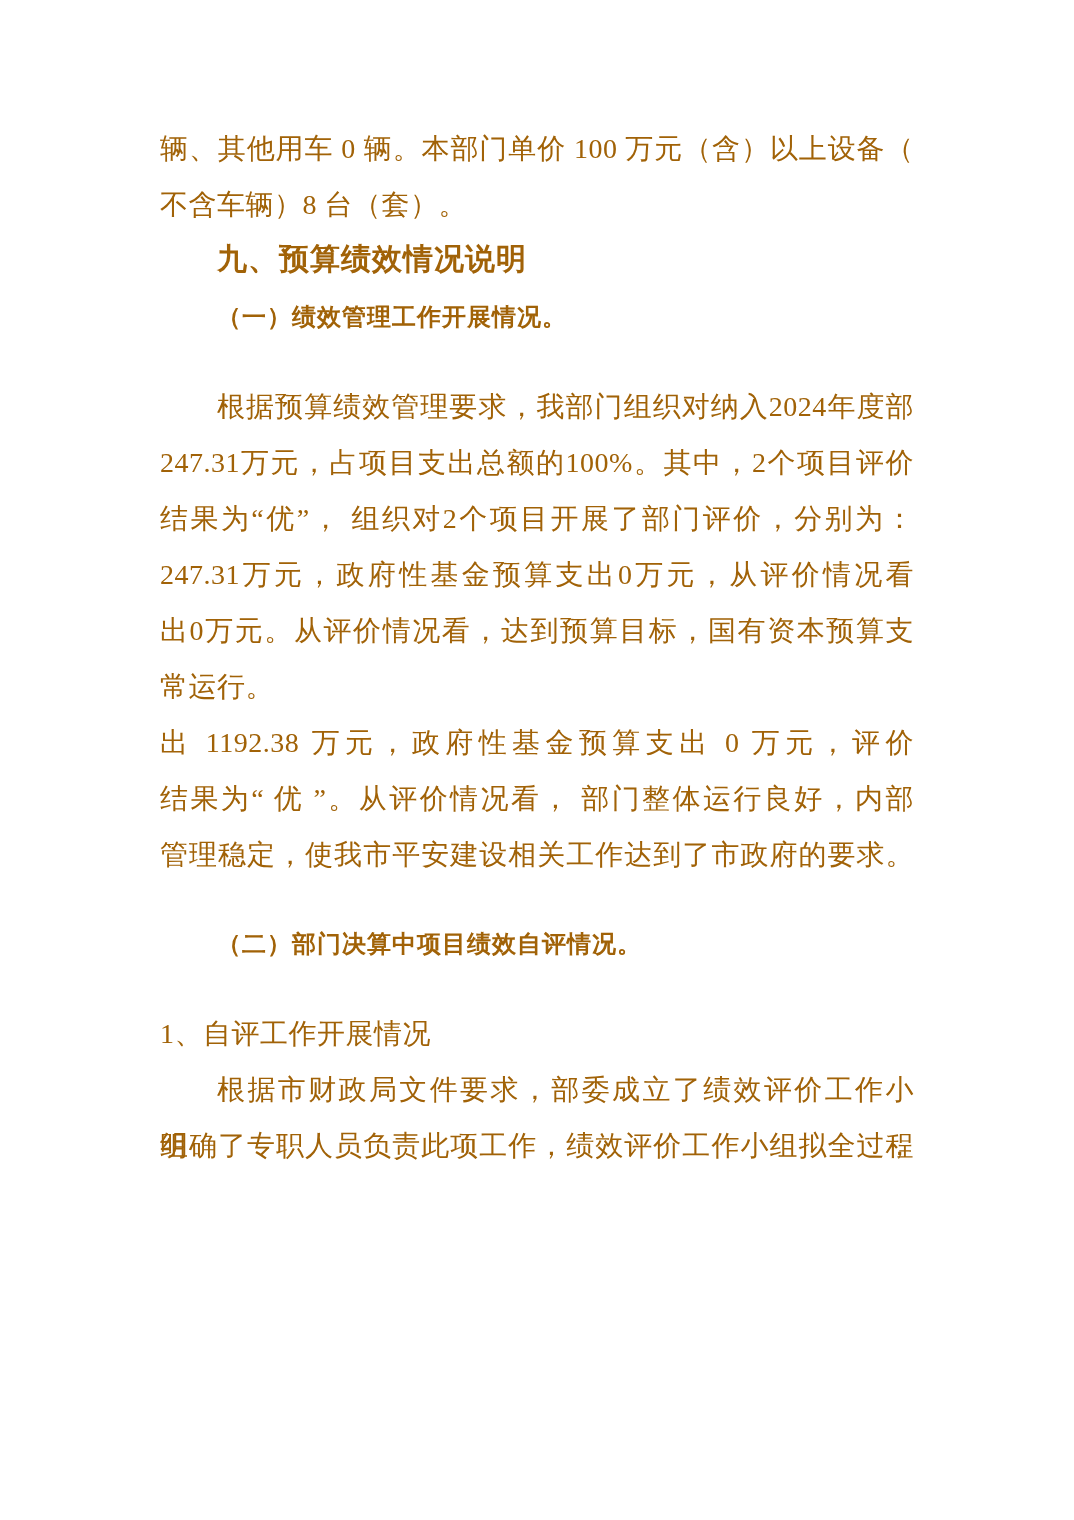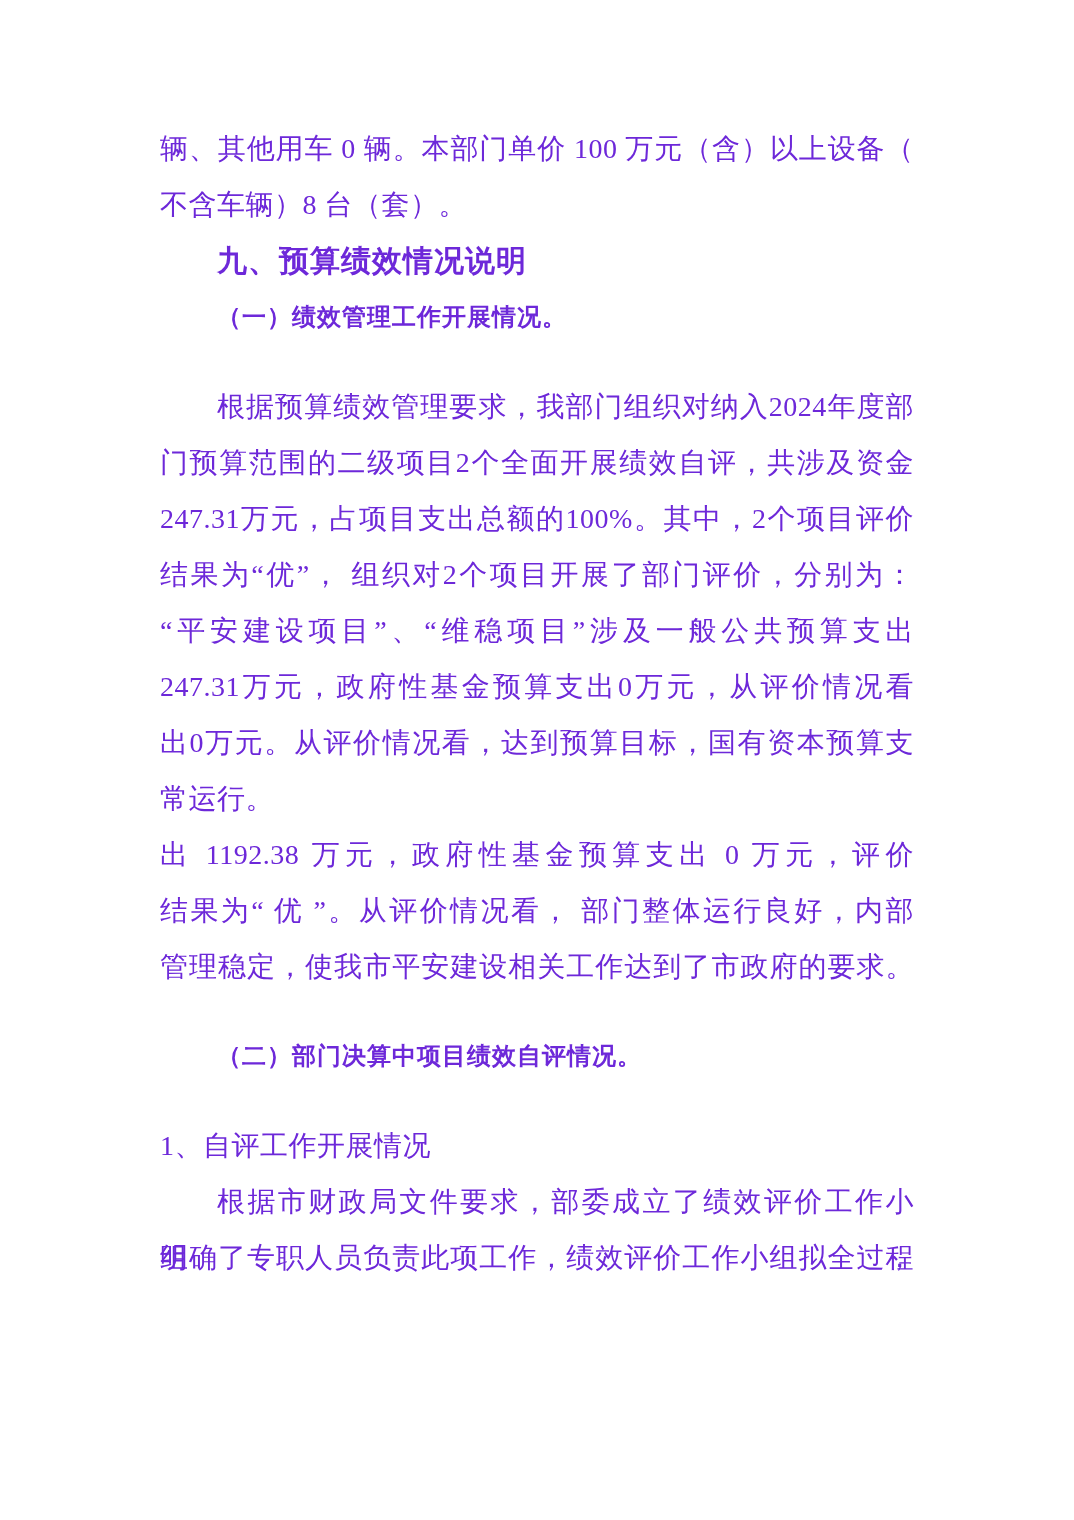--- a/index.html
+++ b/index.html
@@ -32,56 +32,54 @@
   }
   .line.fill {
     text-align: justify;
     text-align-last: justify;
     text-justify: inter-character;
   }
   .line.indent {
     text-indent: 57px;
   }
   .block.h-sans .line {
-    font-family: Liberation Sans, sans-serif;
+    font-family: Liberation Mono, monospace;
     font-weight: 700;
     font-size: 30px;
     letter-spacing: 1px;
   }
   .block.h-kai .line {
     font-family: "Liberation Serif", "DejaVu Serif", serif;
     font-weight: 700;
     font-size: 24px;
     letter-spacing: 1px;
   }
   
   .block.body + .block.h-kai { margin-top: 33px; }
   .block.h-kai + .block.body { margin-top: 34px; }
 </style>
 </head>
 <body>
 
-<div class="page" style="background: rgb(255, 255, 255); color: #6d28d9;">
+<div class="page" style="background: rgb(255, 255, 255); color: #a16207;">
   <div class="content">
       <div class="block body">
         <div class="line fill">辆、其他用车 0 辆。本部门单价 100 万元（含）以上设备（</div>
         <div class="line">不含车辆）8 台（套）。</div>
       </div>
       <div class="block h-sans">
         <div class="line indent">九、预算绩效情况说明</div>
       </div>
       <div class="block h-kai">
         <div class="line indent">（一）绩效管理工作开展情况。</div>
       </div>
       <div class="block body">
         <div class="line fill indent">根据预算绩效管理要求，我部门组织对纳入2024年度部</div>
-        <div class="line fill">门预算范围的二级项目2个全面开展绩效自评，共涉及资金</div>
         <div class="line fill">247.31万元，占项目支出总额的100%。其中，2个项目评价</div>
         <div class="line fill">结果为“优”， 组织对2个项目开展了部门评价，分别为：</div>
-        <div class="line fill">“平安建设项目”、“维稳项目”涉及一般公共预算支出</div>
         <div class="line fill">247.31万元，政府性基金预算支出0万元，从评价情况看</div>
         <div class="line fill">出0万元。从评价情况看，达到预算目标，国有资本预算支</div>
         <div class="line">常运行。</div>
       </div>
       <div class="block body">
         <div class="line fill">出 1192.38 万元，政府性基金预算支出 0 万元，评价</div>
         <div class="line fill">结果为“ 优 ”。从评价情况看， 部门整体运行良好，内部</div>
         <div class="line fill">管理稳定，使我市平安建设相关工作达到了市政府的要求。</div>
       </div>
       <div class="block h-kai">

